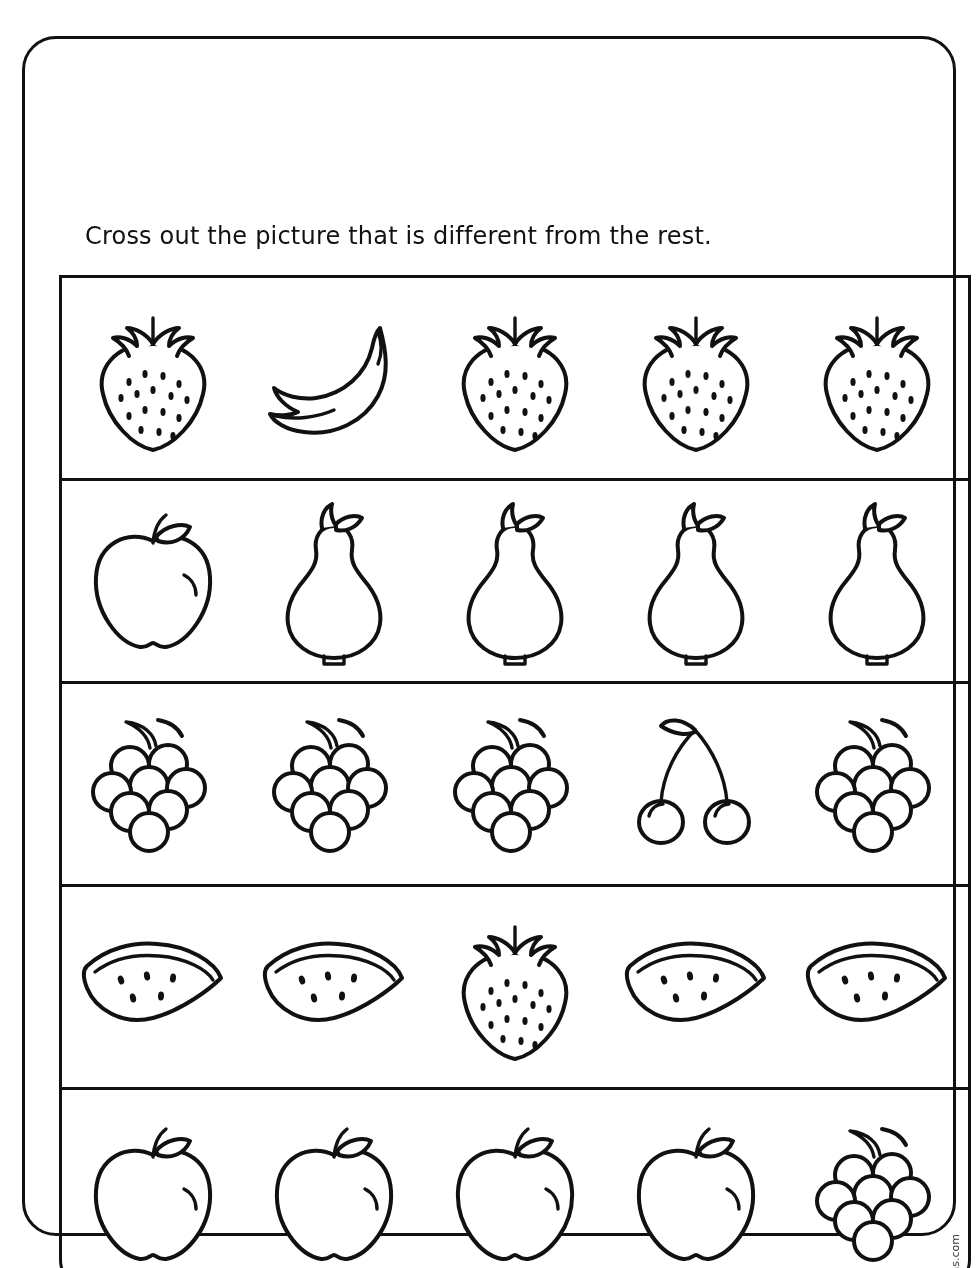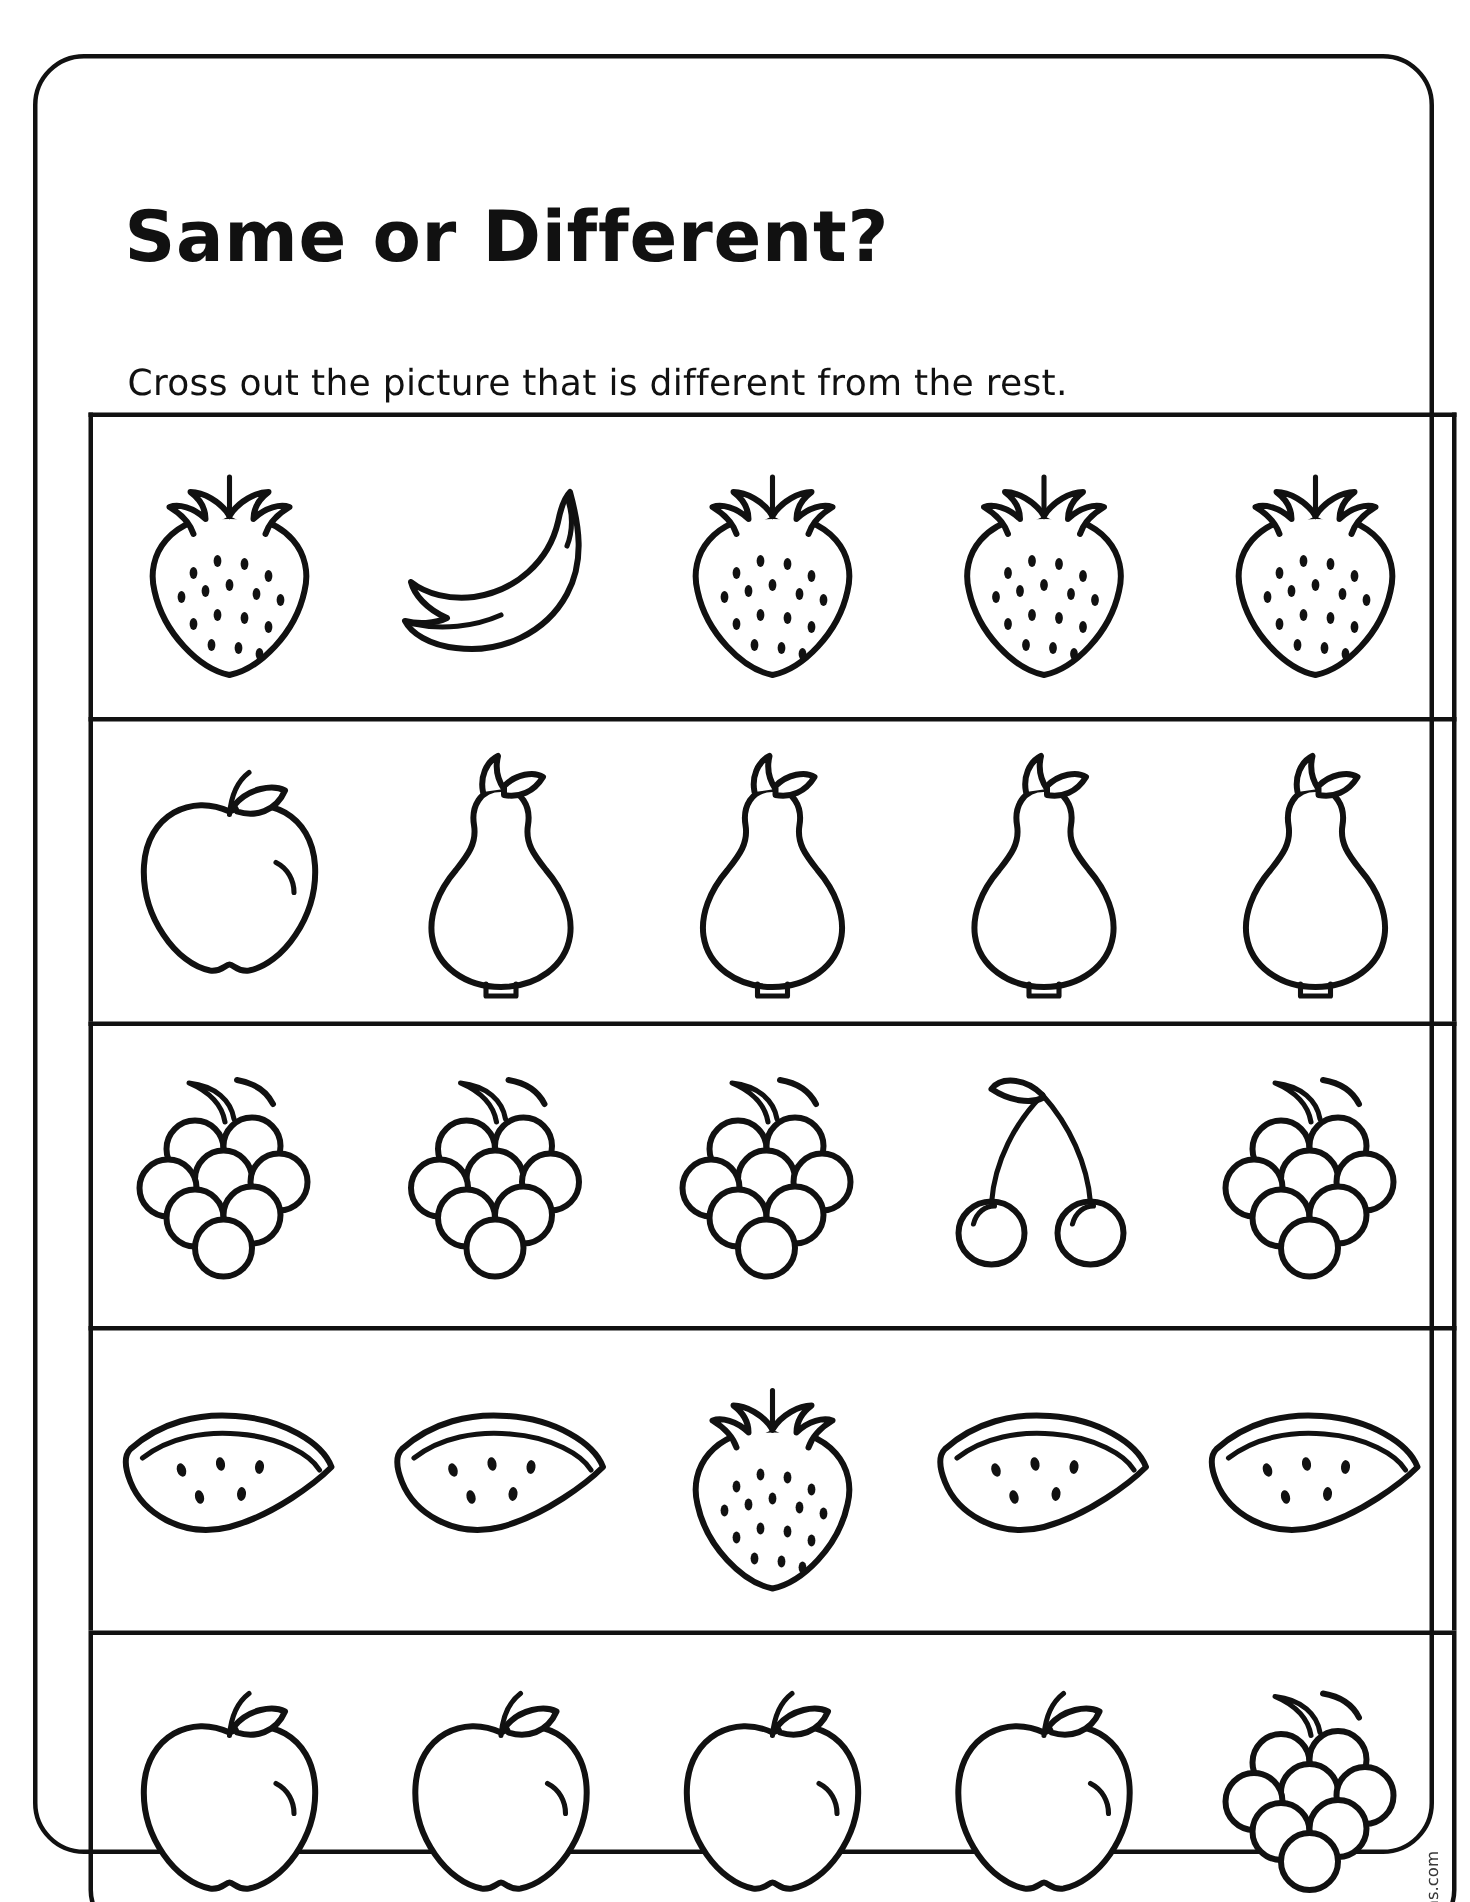--- a/index.html
+++ b/index.html
@@ -54,21 +54,20 @@
     letter-spacing: 0.5px;
   }
   .subtitle {
     position: absolute;
     left: 60px;
     top: 183px;
     font-family: "DejaVu Sans", sans-serif;
     font-size: 24px;
     color: #111111;
     letter-spacing: 0.2px;
-    margin-top: 19px;
   }
   .rows {
     position: absolute;
     left: 34px;
     top: 236px;
     width: 912px;
   }
   .row {
     position: relative;
     height: 203px;
@@ -131,21 +130,20 @@
     height: 170px;
   }
 </style>
 </head>
 <body>
 
 <div class="page">
   <div class="sheet">
 
 
-    <div class="title">Same or Different?</div>
     <div class="subtitle">Cross out the picture that is different from the rest.</div>
 
     <div class="rows">
 
       <div class="row">
         <div class="cell">
           <svg width="140" height="160" viewBox="0 0 140 160">
             <path class="fruit" d="M70 46 C30 46 14 72 20 96 C26 124 50 148 70 152 C90 148 114 124 120 96 C126 72 110 46 70 46 Z"></path>
             <path class="fruit" d="M70 46 C64 36 52 30 44 30 C52 36 54 42 54 48 C46 40 36 38 30 40 C40 46 44 52 46 58"></path>
             <path class="fruit" d="M70 46 C76 36 88 30 96 30 C88 36 86 42 86 48 C94 40 104 38 110 40 C100 46 96 52 94 58"></path>

